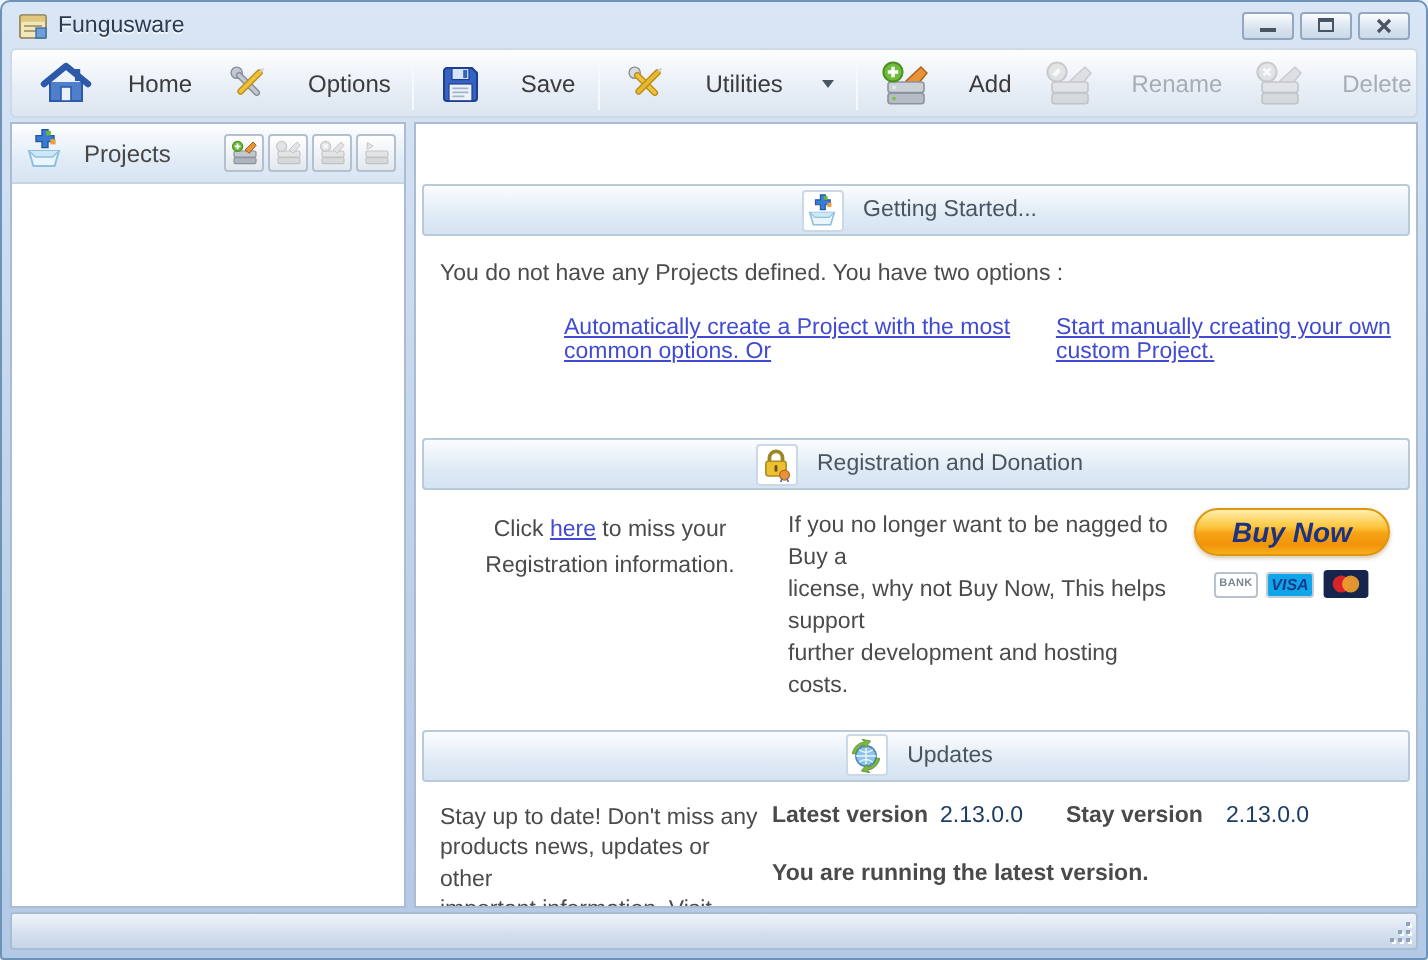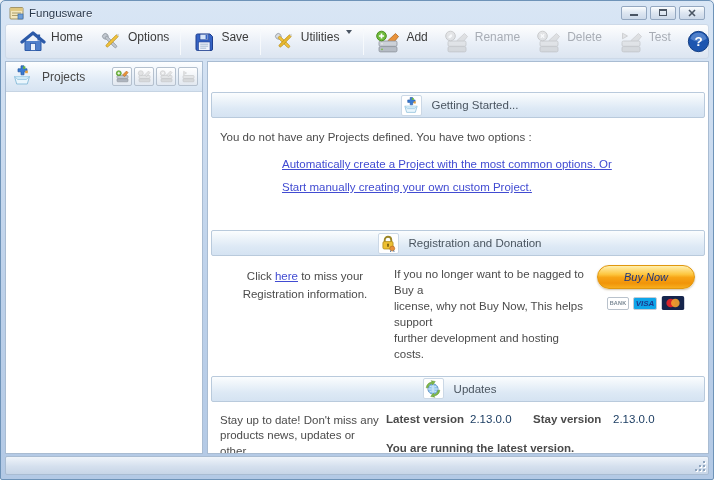--- a/index.html
+++ b/index.html
@@ -29,21 +29,21 @@
   .glyph-min { width:8px; height:2px; background:#4a5563; margin-top:5px; }
   .glyph-max { width:8px; height:7px; border:1px solid #4a5563; border-top-width:2px; }
 
   
   .toolbar {
     height:35px; flex:0 0 auto;
     border:1px solid #cdd9e8; border-radius:3px;
     background:linear-gradient(#fefefe, #e9eff7 55%, #dce5f1);
     display:flex; align-items:center; padding:0 6px;
   }
-  .tb-btn { display:flex; gap:5px; padding:3px 8px; border-radius:3px; }
+  .tb-btn { display:flex; align-items:center; gap:18px; padding:3px 8px; border-radius:3px; }
   .tb-btn .lbl { font-size:12px; color:#3b3b3b; }
   .tb-btn.disabled .lbl { color:#a8adb5; }
   .tb-btn.disabled svg { opacity:.5; filter:grayscale(1); }
   .tb-sep { width:1px; height:26px; background:#c3cfdf; border-right:1px solid #f6f9fc; margin:0 3px; }
   .dd-arrow { width:0; height:0; border-left:3.5px solid transparent; border-right:3.5px solid transparent; border-top:4px solid #4a5563; margin-left:2px; }
   .tb-about { margin-left:auto; }
 
   
   .body { flex:1 1 auto; min-height:0; display:flex; gap:4px; margin-top:2px; }
 
@@ -74,32 +74,32 @@
     display:flex; align-items:center; justify-content:center;
   }
   .sec-title { margin-left:10px; font-size:11.5px; color:#4a5560; }
 
   .txt { font-size:11.5px; color:#4b4b4b; }
   .pre { white-space:pre-line; }
   a.lnk { color:#414bd2; text-decoration:underline; font-size:11.5px; cursor:pointer; }
 
   
   .gs-intro { margin:13px 0 0 10px; }
-  .gs-links { margin:15px 0 0 72px; display:flex; flex-direction:column; gap:11px; }
+  .gs-links { margin:15px 0 0 72px; display:flex; flex-direction:row; gap:11px; }
 
   
   .reg-header { margin-top:37px; }
   .reg-row { display:flex; align-items:flex-start; margin:9px 4px 0 6px; }
   .reg-left { width:178px; text-align:center; margin-top:3px; line-height:1.55; }
   .reg-mid { flex:1; line-height:1.4; margin-top:1px; }
   .reg-right { width:112px; display:flex; flex-direction:column; align-items:center; }
   .buy-btn {
     width:98px; height:24px; border-radius:12px; border:1px solid #e0970f;
     background:linear-gradient(#ffefad 0%, #fdc63f 38%, #f7a416 52%, #f19409 78%, #f7ae1e 100%);
-    color:#1c3480; font-weight:normal; font-style:italic; font-size:11px;
+    color:#1c3480; font-weight:bold; font-style:italic; font-size:14px;
     display:flex; align-items:center; justify-content:center;
     box-shadow:0 1px 2px rgba(120,80,0,.35); cursor:pointer;
   }
   .pay-row { display:flex; align-items:center; gap:4px; margin-top:7px; }
   .pay { display:inline-flex; align-items:center; justify-content:center; height:13px; border-radius:2px; }
   .pay.bank { width:22px; background:#fff; border:1px solid #b9c2cc; font-size:5.5px; font-weight:bold; color:#7a8894; letter-spacing:.2px; }
   .pay.visa { width:24px; background:#0ea5e9; border:1px solid #c3cbd4; font-size:8px; font-weight:bold; font-style:italic; color:#1a3a8c; }
 
   
   .upd-header { margin-top:13px; }

